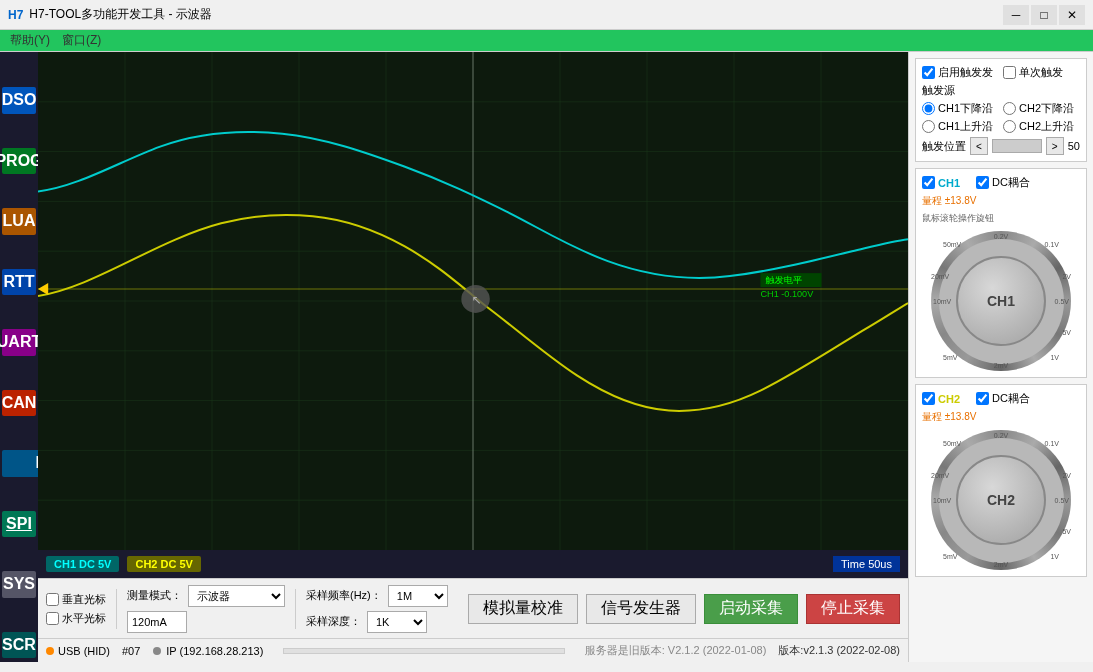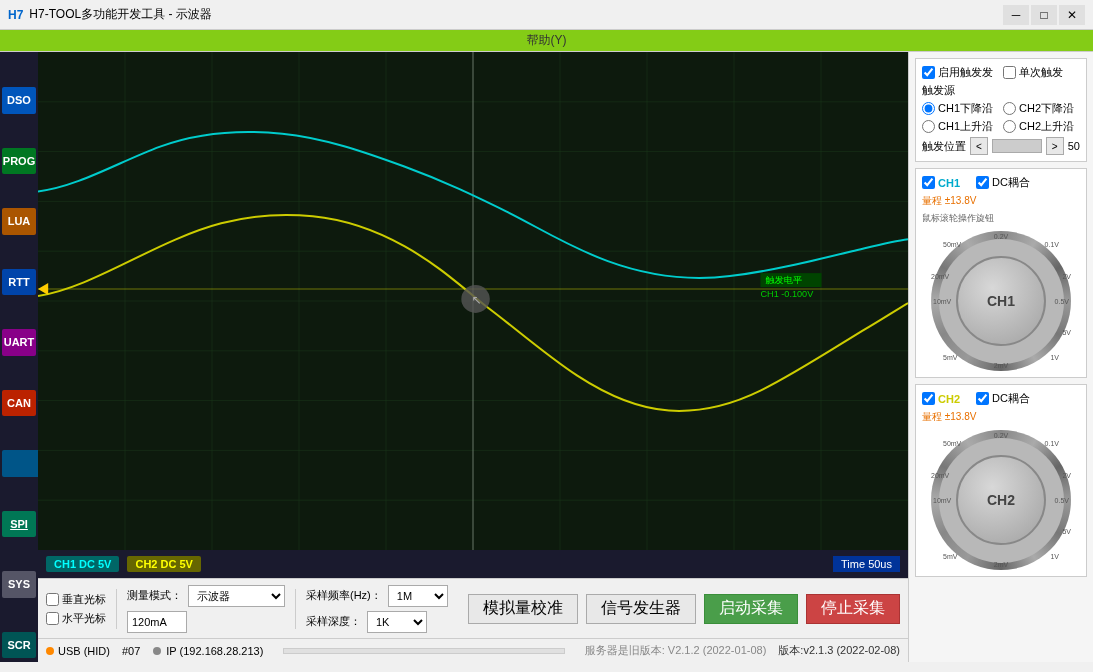--- a/index.html
+++ b/index.html
@@ -12,28 +12,27 @@
       align-items: center;
       padding: 0 8px;
       border-bottom: 1px solid #ccc;
       justify-content: space-between;
     }
     .title-bar-left { display: flex; align-items: center; gap: 6px; }
     .title-bar-controls { display: flex; gap: 2px; }
     .title-btn { width: 26px; height: 20px; border: none; background: #e0e0e0; cursor: pointer; font-size: 12px; display: flex; align-items: center; justify-content: center; }
     
     .menu-bar {
-      background: #84cc16;
+      background: #22c55e;
       height: 22px;
       display: flex;
       align-items: center;
       padding: 0 4px;
       border-bottom: 1px solid #ccc;
       gap: 0;
-      flex-direction: column;
     }
     .menu-item { font-size: 12px; color: #333; padding: 2px 6px; cursor: pointer; }
     
     .main-area {
       display: flex;
       height: 610px;
     }
     
     .sidebar {
       width: 38px;
@@ -41,21 +40,21 @@
       display: flex;
       flex-direction: column;
       padding: 4px 2px;
       gap: 3px;
     }
     .sidebar-btn {
       width: 34px;
       height: 50px;
       border: none;
       cursor: pointer;
-      font-size: 11px;
+      font-size: 16px;
       font-weight: bold;
       color: white;
       display: flex;
       align-items: center;
       justify-content: center;
       border-radius: 2px;
       margin-top: 31px;
     }
     
     .oscilloscope-area {

